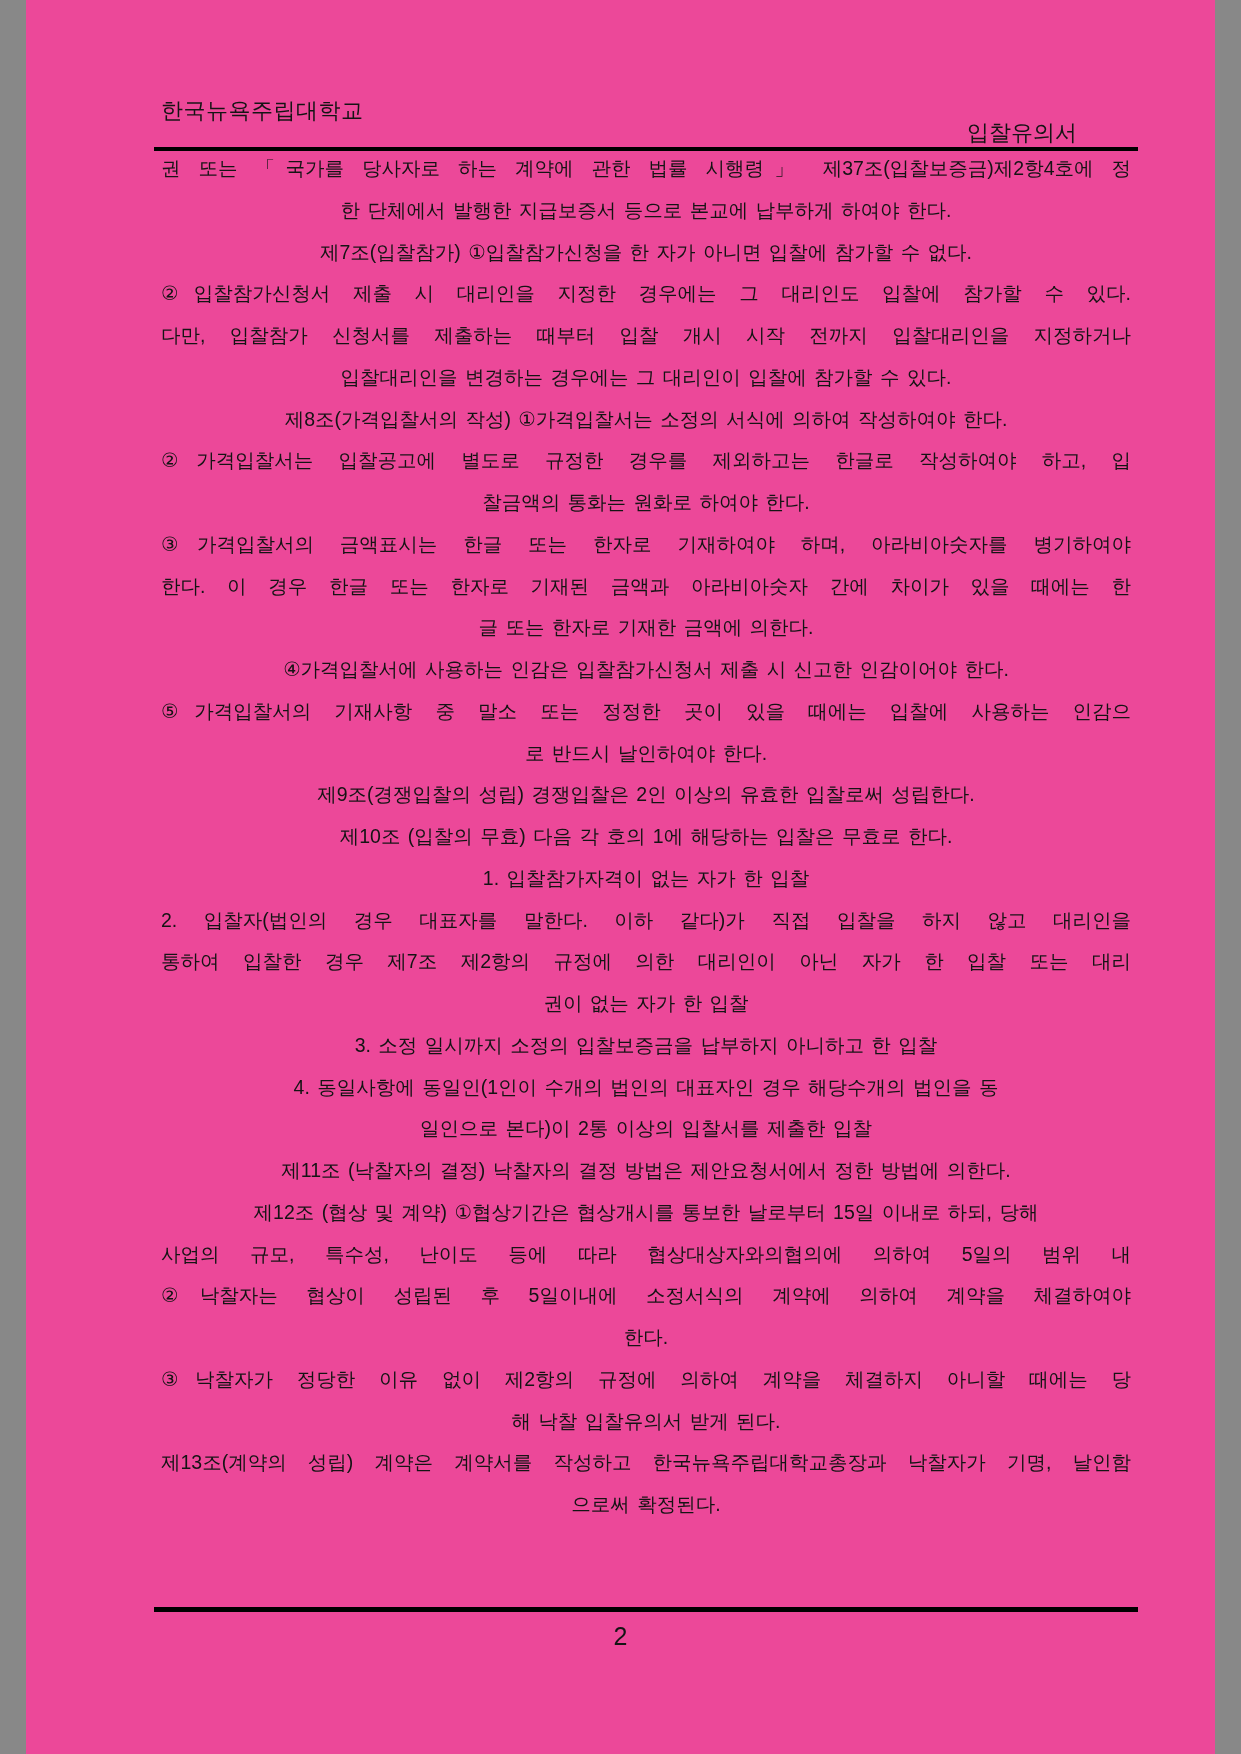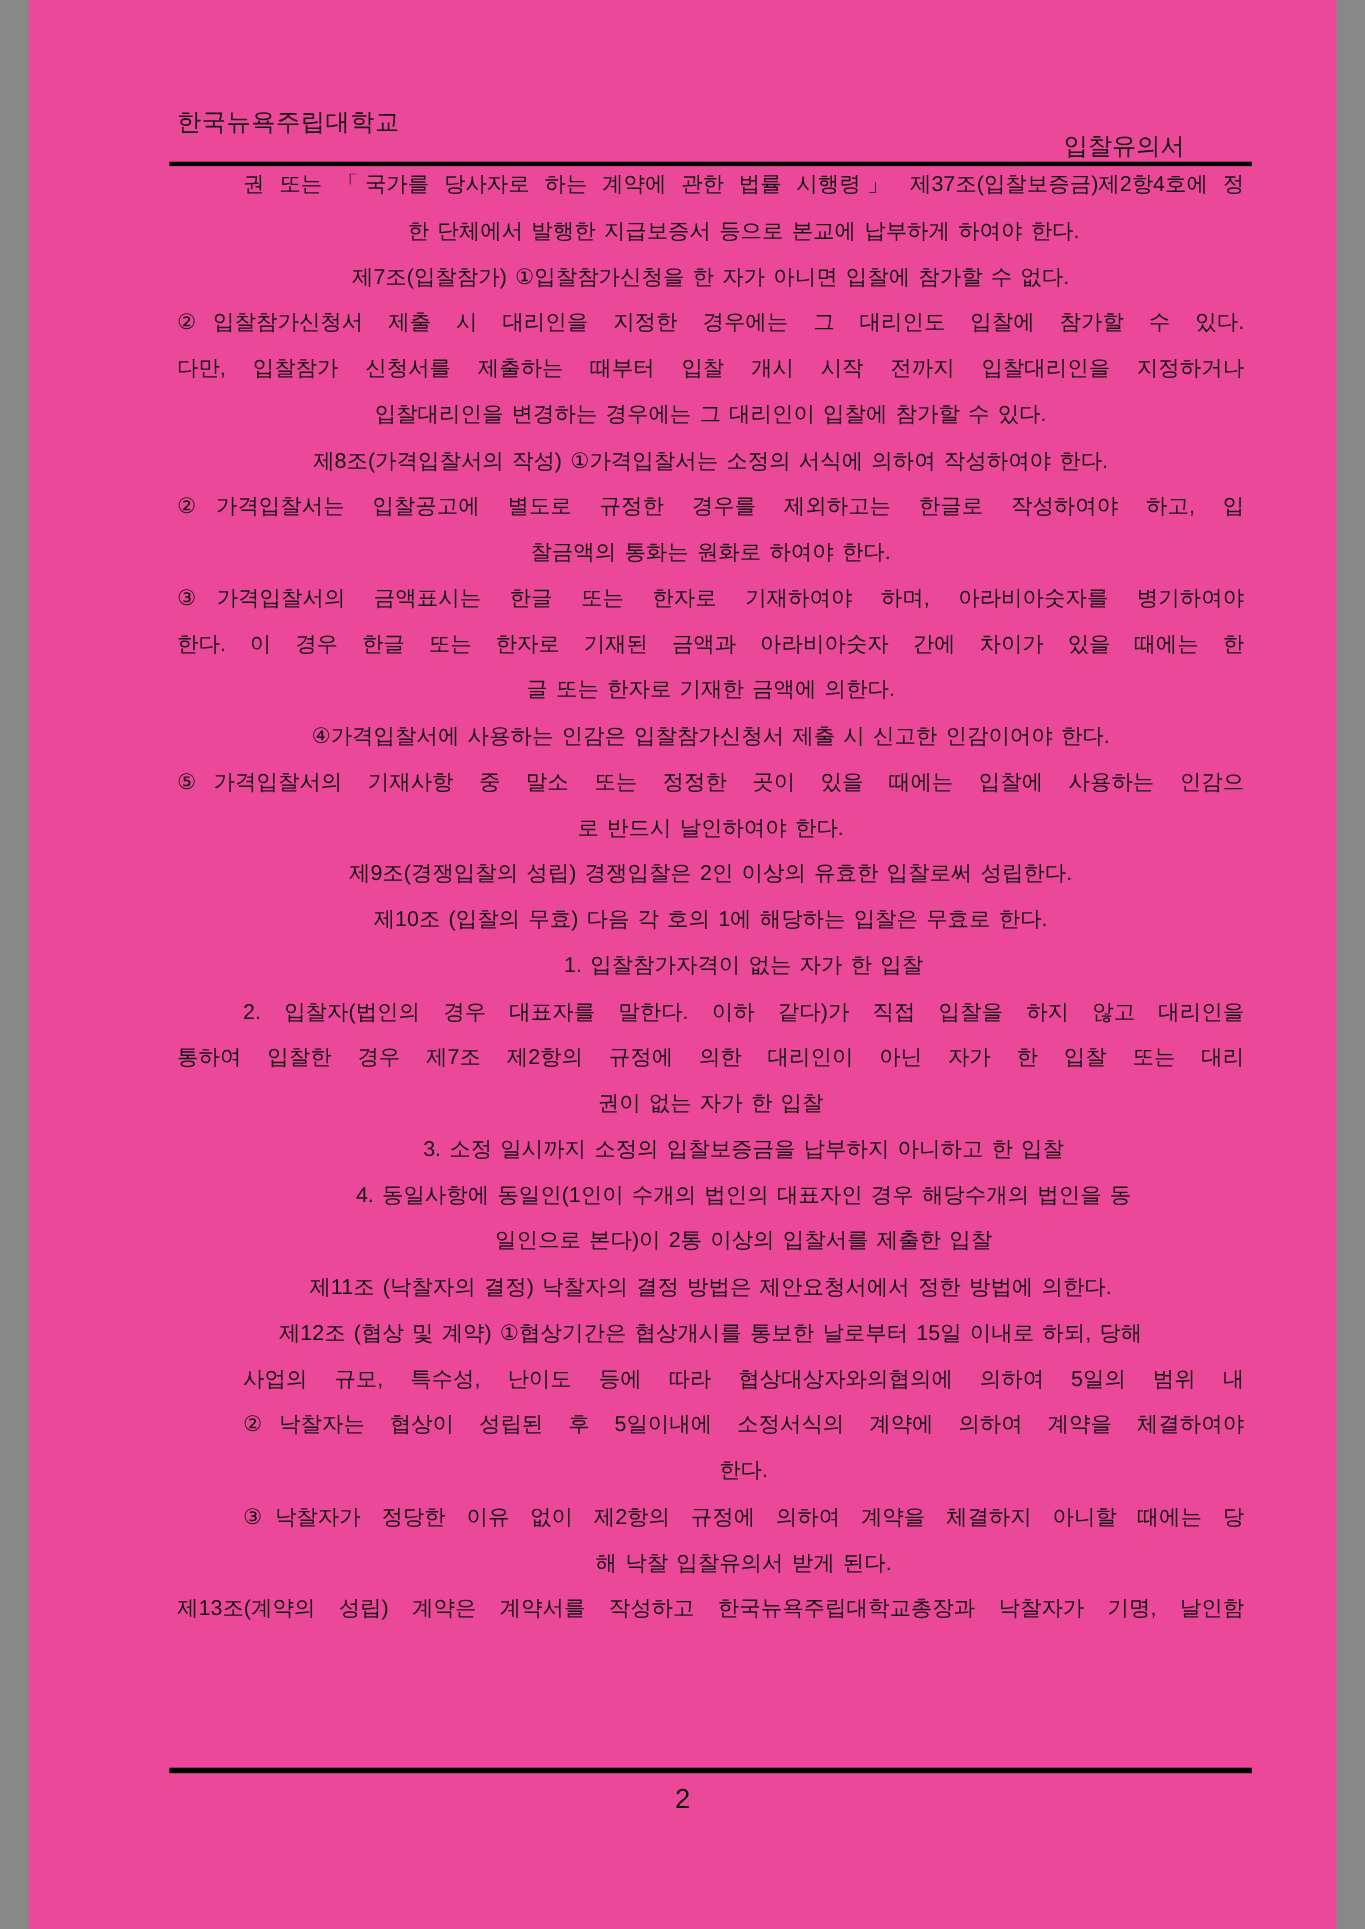--- a/index.html
+++ b/index.html
@@ -31,21 +31,21 @@
   }
   .line {
     height:41.76px; line-height:41.76px;
     font-size:19.5px; word-spacing:2px;
     white-space:nowrap;
     word-break:keep-all;
     overflow:hidden;
     text-align:center;
   }
   .line.ind1 { }
-  .line.ind2 { margin-left:60px; }
+  .line.ind2 { }
   .line.just {
     white-space:normal;
     text-align:justify;
     text-align-last:justify;
   }
   .page-number {
     position:absolute; left:0; top:1622px; width:100%;
     text-align:center; font-size:25px;
   }
 </style>
@@ -83,17 +83,18 @@
       <div class="line ind2">4. 동일사항에 동일인(1인이 수개의 법인의 대표자인 경우 해당수개의 법인을 동</div>
       <div class="line ind2">일인으로 본다)이 2통 이상의 입찰서를 제출한 입찰</div>
       <div class="line">제11조 (낙찰자의 결정) 낙찰자의 결정 방법은 제안요청서에서 정한 방법에 의한다.</div>
       <div class="line">제12조 (협상 및 계약) ①협상기간은 협상개시를 통보한 날로부터 15일 이내로 하되, 당해</div>
       <div class="line ind2 just">사업의 규모, 특수성, 난이도 등에 따라 협상대상자와의협의에 의하여 5일의 범위 내</div>
       <div class="line ind2 just">②낙찰자는 협상이 성립된 후 5일이내에 소정서식의 계약에 의하여 계약을 체결하여야</div>
       <div class="line ind2">한다.</div>
       <div class="line ind2 just">③낙찰자가 정당한 이유 없이 제2항의 규정에 의하여 계약을 체결하지 아니할 때에는 당</div>
       <div class="line ind2">해 낙찰 입찰유의서 받게 된다.</div>
       <div class="line just">제13조(계약의 성립) 계약은 계약서를 작성하고 한국뉴욕주립대학교총장과 낙찰자가 기명, 날인함</div>
+      <div class="line ind2">으로써 확정된다.</div>
     </div>
 
   <div class="rule bottom"></div>
   <div class="page-number">2</div>
 </div>
 
 </body></html>

